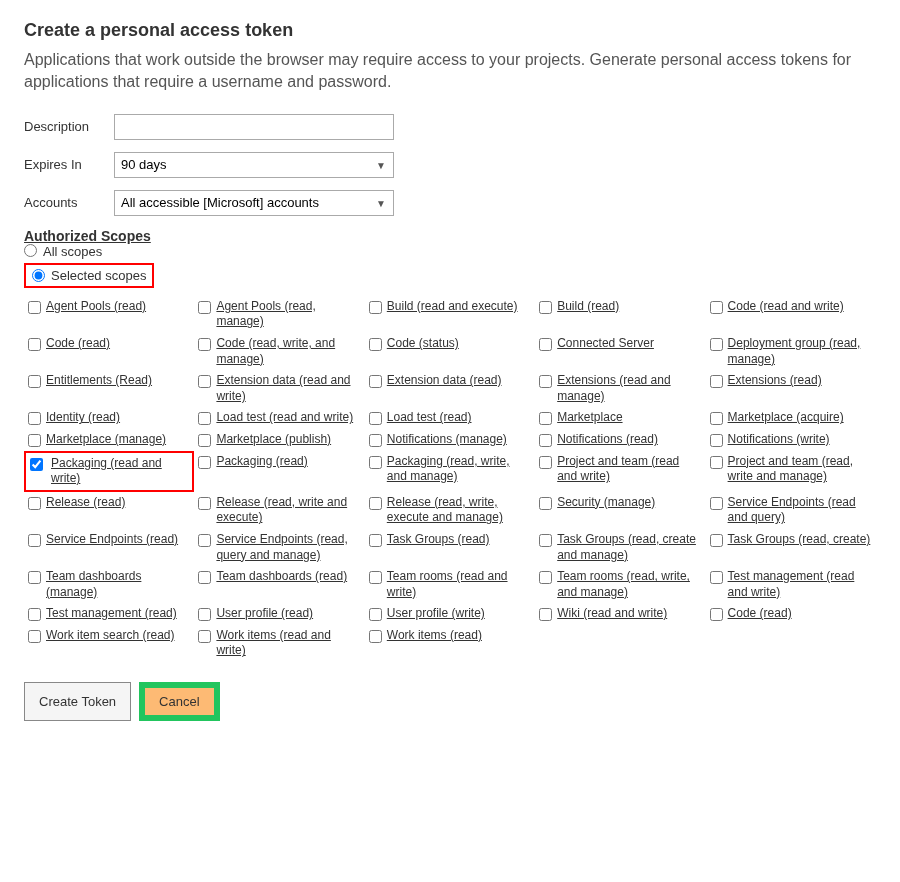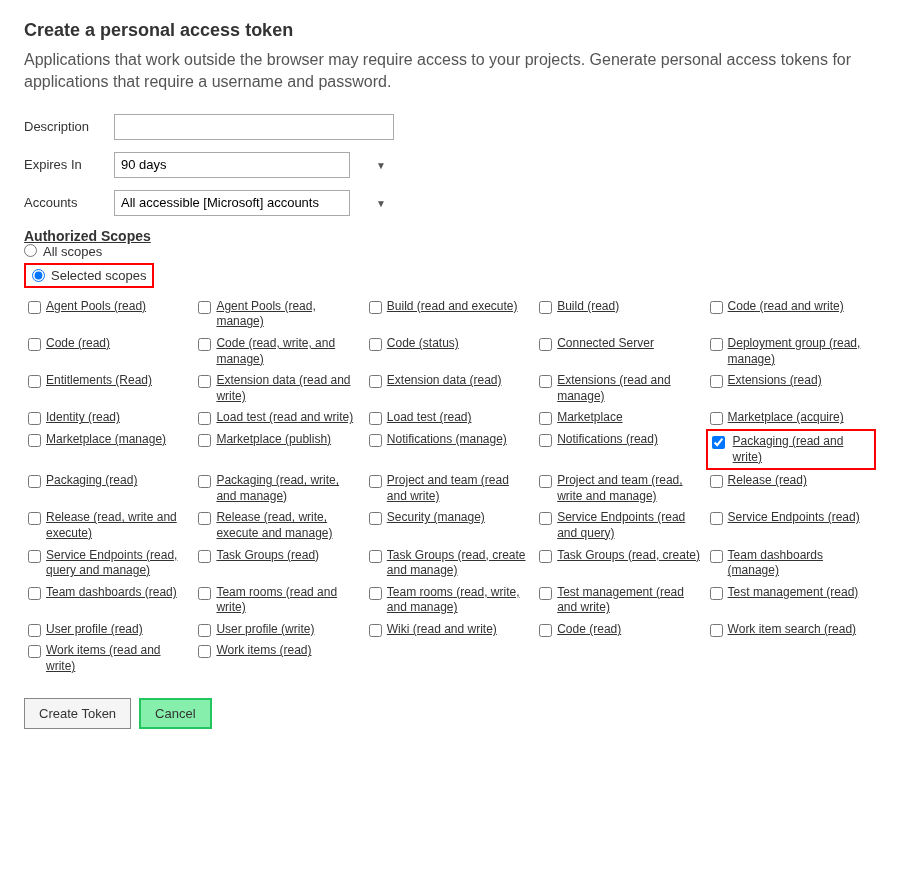--- a/index.html
+++ b/index.html
@@ -38,21 +38,21 @@
       padding: 4px 6px;
       font-size: 13px;
       width: 280px;
       height: 26px;
       outline: none;
     }
     .form-select {
       border: 1px solid #aaa;
       padding: 3px 24px 3px 6px;
       font-size: 13px;
-      width: 236px;
+      width: 280px;
       height: 26px;
       appearance: none;
       background: #fff;
       background-image: none;
       cursor: pointer;
       outline: none;
       position: relative;
     }
     .select-wrapper {
       position: relative;
@@ -119,23 +119,23 @@
       gap: 8px;
     }
     .button-row {
       margin-top: 20px;
       display: flex;
       gap: 8px;
     }
     .btn {
       padding: 6px 14px;
       font-size: 13px;
-      border: 2px solid #22c55e;
+      border: 6px solid #22c55e;
       cursor: pointer;
-      background: #86efac;
+      background: #fdba74;
       color: #333;
     }
     .btn-primary {
       background: #f5f5f5;
       border: 1px solid #888;
     }
   </style>
 </head>
 <body>
 
@@ -275,20 +275,24 @@
       <label>Marketplace (publish)</label>
     </div>
     <div class="scope-item">
       <input type="checkbox" style="">
       <label>Notifications (manage)</label>
     </div>
     <div class="scope-item">
       <input type="checkbox" style="">
       <label>Notifications (read)</label>
     </div>
+    <div class="scope-item">
+      <input type="checkbox" style="">
+      <label>Notifications (write)</label>
+    </div>
     <div class="scope-item highlighted">
       <input type="checkbox" checked="" style="">
       <label>Packaging (read and write)</label>
     </div>
     <div class="scope-item">
       <input type="checkbox" style="">
       <label>Packaging (read)</label>
     </div>
     <div class="scope-item">
       <input type="checkbox" style="">

